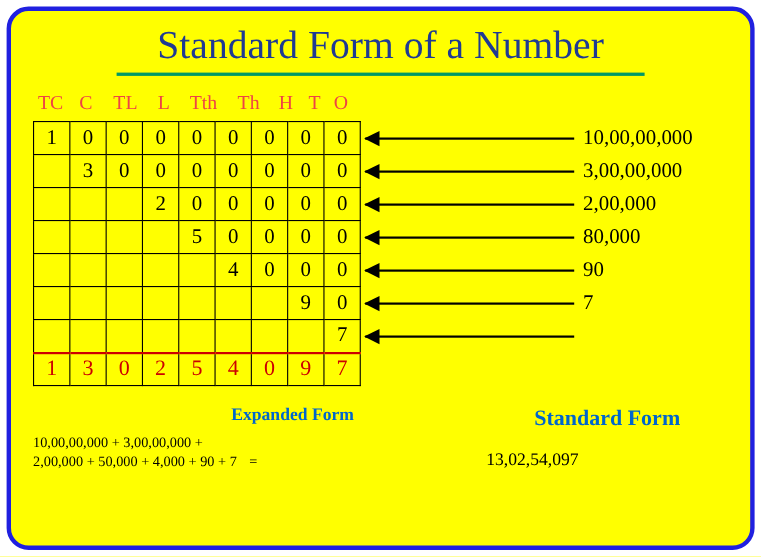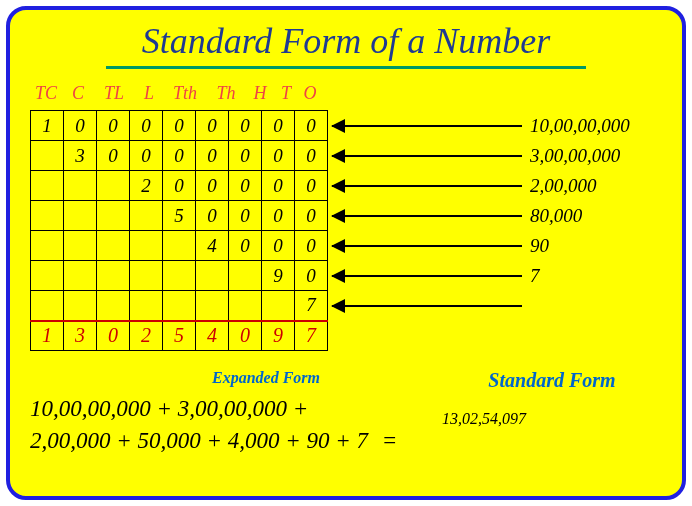--- a/index.html
+++ b/index.html
@@ -10,21 +10,20 @@
     body {
       width: 692px;
       height: 506px;
       background: #fff;
       font-family: Georgia, serif;
     }
     .outer {
       width: 692px;
       height: 506px;
       padding: 6px;
-      font-style: italic;
     }
     .main {
       width: 680px;
       height: 494px;
       border: 4px solid #2020e0;
       border-radius: 20px;
       background: #ffff00;
       padding: 10px 20px 10px 20px;
       position: relative;
     }
@@ -139,21 +138,21 @@
       margin-left: 80px;
     }
     .standard-label {
       color: #0066cc;
       font-size: 20px;
       font-weight: bold;
       text-align: center;
       margin-bottom: 18px;
     }
     .expanded-text {
-      font-size: 23px;
+      font-size: 13px;
       color: #000;
       line-height: 1.4;
     }
     .standard-text {
       font-size: 16px;
       color: #000;
       margin-top: 10px;
     }
     .left-block { flex: 1; }
     .right-block { width: 220px; }

